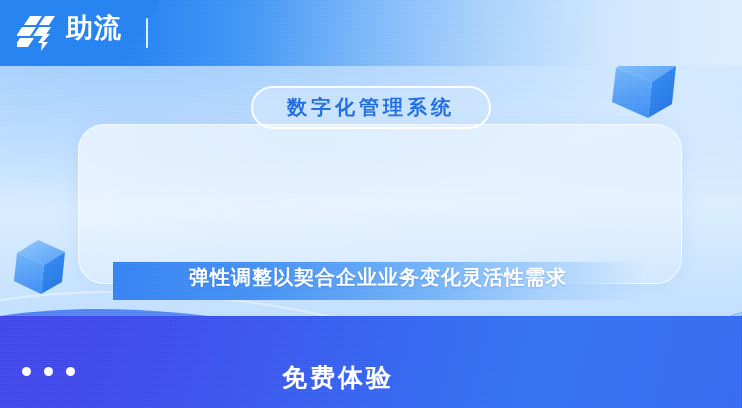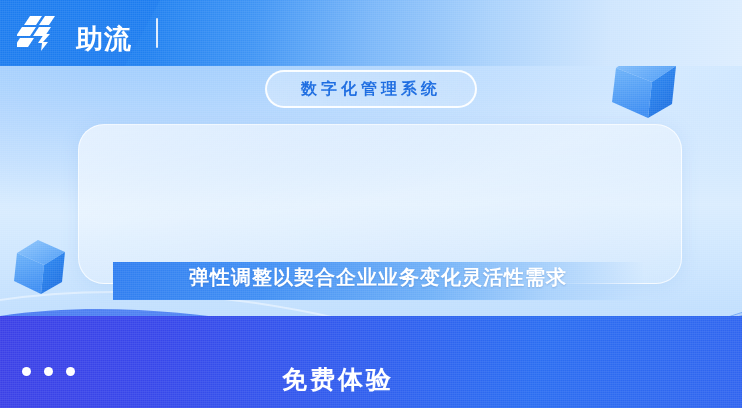--- a/index.html
+++ b/index.html
@@ -33,21 +33,21 @@
     overflow:hidden;
   }
   .header-dark{
     position:absolute;left:0;top:0;width:160px;height:66px;
     background:#1c7cef;
     clip-path:polygon(0 0,100% 0,78% 100%,0 100%);
   }
   .header-inner{
     position:relative;height:66px;display:flex;align-items:center;padding-left:17px;
   }
-  .logo{display:flex;align-items:flex-end;gap:19px;}
+  .logo{display:flex;align-items:flex-start;gap:9px;}
   .logo-mark{position:relative;width:40px;height:38px;flex:0 0 40px;}
   .logo-text{
     color:#fff;font-size:27px;font-weight:bold;letter-spacing:1px;line-height:1;
     font-family:"DejaVu Sans","Liberation Sans",sans-serif;
   }
   .divider{
     width:2px;height:30px;background:rgba(255,255,255,.85);
     margin:0 20px 0 24px;border-radius:1px;
   }
   .tagline{
@@ -65,25 +65,25 @@
   
   .card{
     position:absolute;left:78px;top:124px;width:602px;height:158px;
     border-radius:26px;
     background:linear-gradient(170deg,rgba(255,255,255,.62) 0%,rgba(255,255,255,.34) 45%,rgba(255,255,255,.16) 100%);
     border:1px solid rgba(255,255,255,.72);
     box-shadow:0 2px 18px rgba(120,175,235,.20);
   }
   
   .badge{
-    position:absolute;left:50%;top:70px;transform:translateX(-50%);
+    position:absolute;left:50%;top:86px;transform:translateX(-50%);
     padding:6px 34px;border-radius:999px;
     border:2px solid rgba(255,255,255,.92);
     background:linear-gradient(100deg,rgba(255,255,255,.30),rgba(255,255,255,.12));
-    color:#1668e0;font-size:16px;font-weight:bold;letter-spacing:4px;
+    color:#1668e0;font-size:20px;font-weight:bold;letter-spacing:4px;
     font-family:"DejaVu Sans","Liberation Sans",sans-serif;
     white-space:nowrap;line-height:1.35;
   }
   
   .headline{
     position:absolute;left:0;top:142px;width:742px;text-align:center;
     color:#1579f5;font-size:72px;font-weight:bold;letter-spacing:3px;line-height:1;
     font-family:"DejaVu Sans","Liberation Sans",sans-serif;
     text-shadow:0 3px 5px rgba(80,150,230,.28);
     white-space:nowrap;
@@ -102,21 +102,21 @@
     white-space:nowrap;text-shadow:0 1px 2px rgba(25,80,160,.28);
   }
   
   .bottom{
     position:absolute;left:0;bottom:0;width:742px;height:92px;overflow:hidden;
     background:linear-gradient(105deg,#3a3fe6 0%,#3646ea 22%,#2f5cee 48%,#2a6df1 72%,#2f63ef 100%);
   }
   .cta{
     position:absolute;left:0;bottom:16px;width:676px;text-align:center;
     color:#fff;font-size:25px;font-weight:bold;letter-spacing:3px;line-height:1;
-    font-family:Liberation Sans, sans-serif;
+    font-family:Liberation Mono, monospace;
   }
   .dots{
     position:absolute;left:22px;bottom:32px;display:flex;gap:13px;
   }
   .dot{width:9px;height:9px;border-radius:50%;background:#ffffff;}
 </style>
 </head>
 <body>
 
 <div class="banner">

